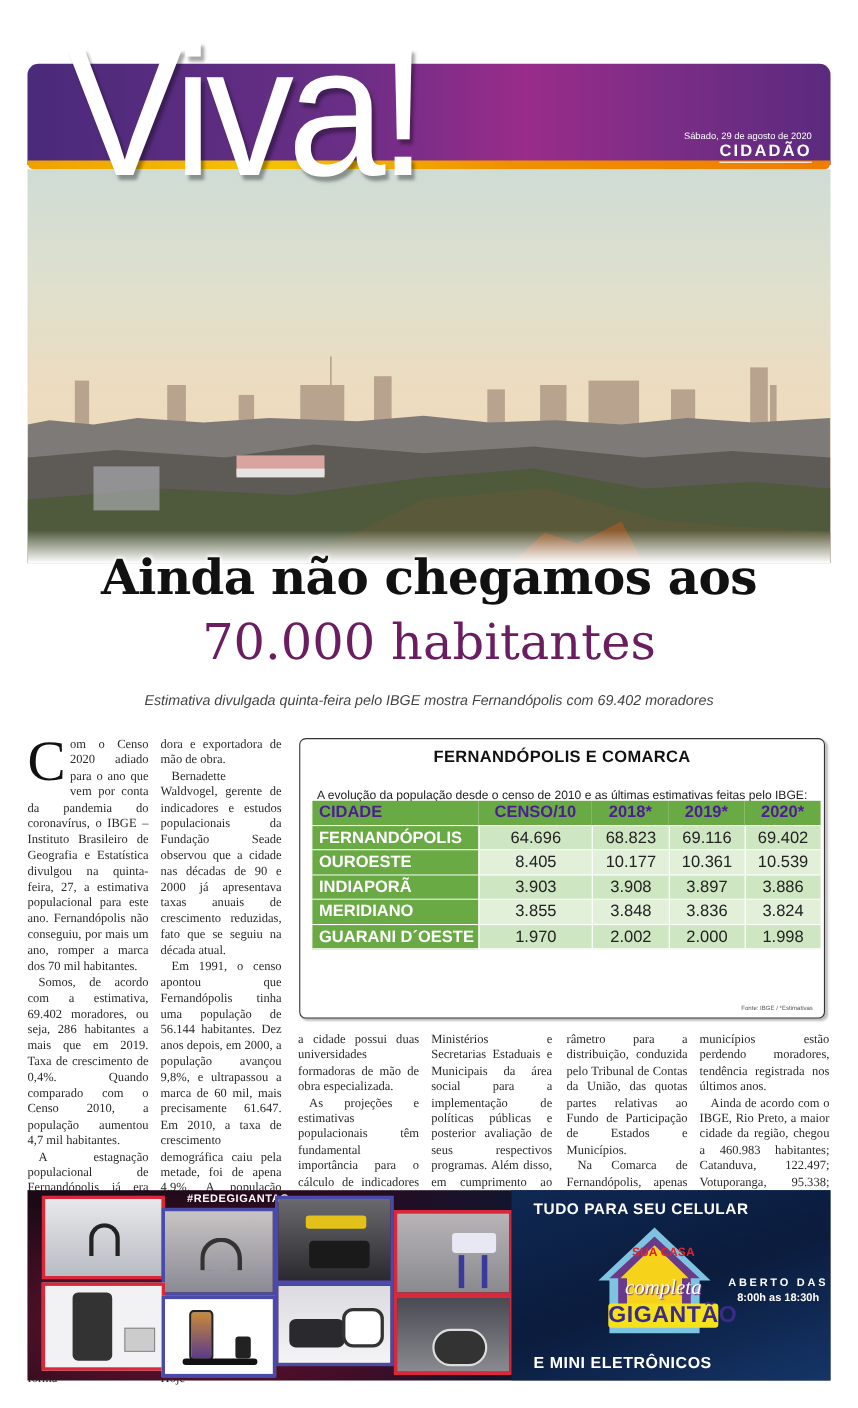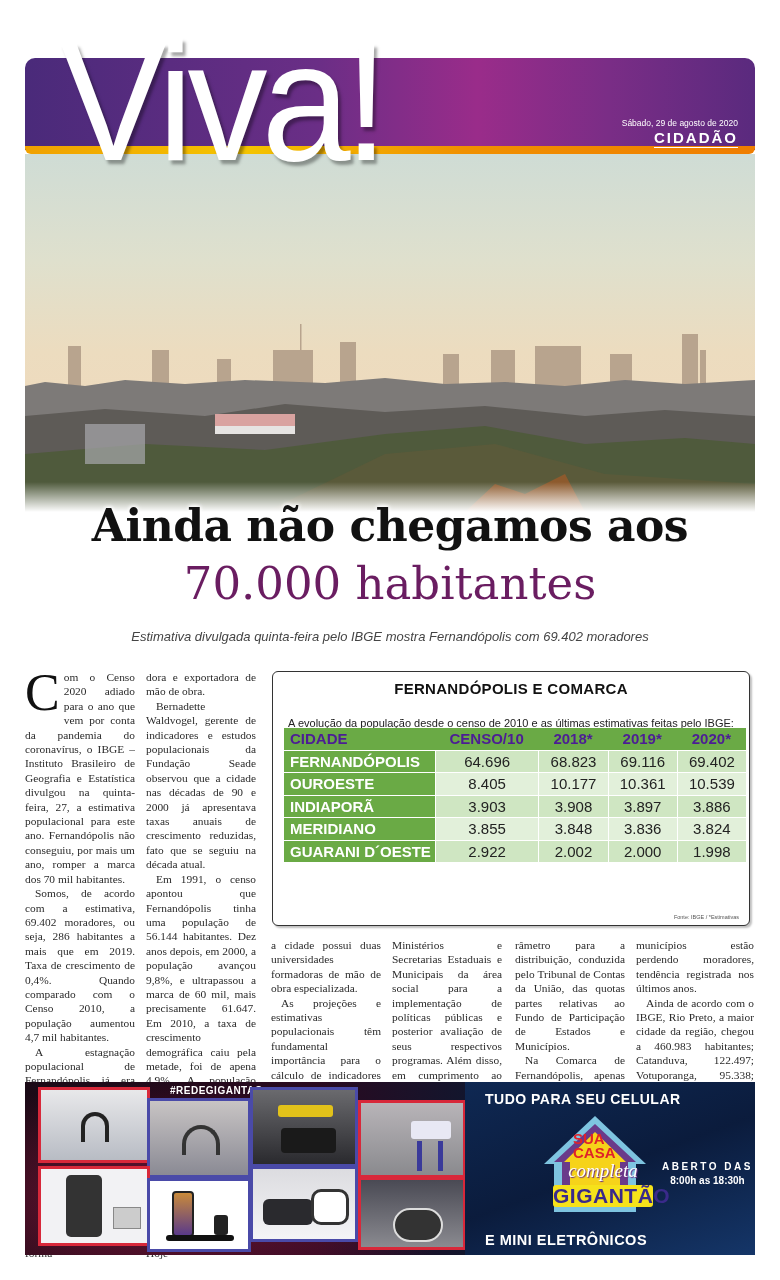--- a/index.html
+++ b/index.html
@@ -149,23 +149,23 @@
     position: absolute; left: 20px; top: 150px; font-family: "Liberation Sans", sans-serif;
     font-weight: 700; color: #fff; font-size: 14.5px; letter-spacing: 0.5px;
   }
   .ad-hours {
     position: absolute; left: 197px; top: 78px; font-family: "Liberation Sans", sans-serif;
     font-weight: 700; color: #fff; font-size: 10px; text-align: center; line-height: 14px;
   }
   .ad-hours .l1 { letter-spacing: 2.5px; }
   .house { position: absolute; left: 75px; top: 30px; width: 110px; height: 112px; }
   .house-text1 {
-    position: absolute; left: 108px; top: 50px; width: 60px; 
+    position: absolute; left: 108px; top: 50px; width: 60px; text-align: center;
     font-family: "Liberation Sans", sans-serif; font-weight: 700; color: #e0222a;
-    font-size: 15px; line-height: 14px;
+    font-size: 11px; line-height: 14px;
   }
   .house-text2 {
     position: absolute; left: 98px; top: 78px; width: 80px; text-align: center;
     font-family: "Liberation Serif", serif; font-style: italic; color: #fff;
     font-size: 19px; text-shadow: 1px 1px 1px #6a2e86;
   }
   .house-brand {
     position: absolute; left: 88px; top: 103px; width: 100px; height: 22px; text-align: center;
     background: #f6e21a; border-radius: 3px;
     font-family: "Liberation Sans", sans-serif; font-weight: 700; color: #3a2a8a;
@@ -282,21 +282,21 @@
         </tr>
         <tr>
           <th>MERIDIANO</th>
           <td>3.855</td>
           <td>3.848</td>
           <td>3.836</td>
           <td>3.824</td>
         </tr>
         <tr>
           <th>GUARANI D´OESTE</th>
-          <td>2.922</td>
+          <td>1.970</td>
           <td>2.002</td>
           <td>2.000</td>
           <td>1.998</td>
         </tr>
       </tbody>
   </table>
   <div class="tbsource">Fonte: IBGE / *Estimativas</div>
 </div>
 
 <div class="ad">

